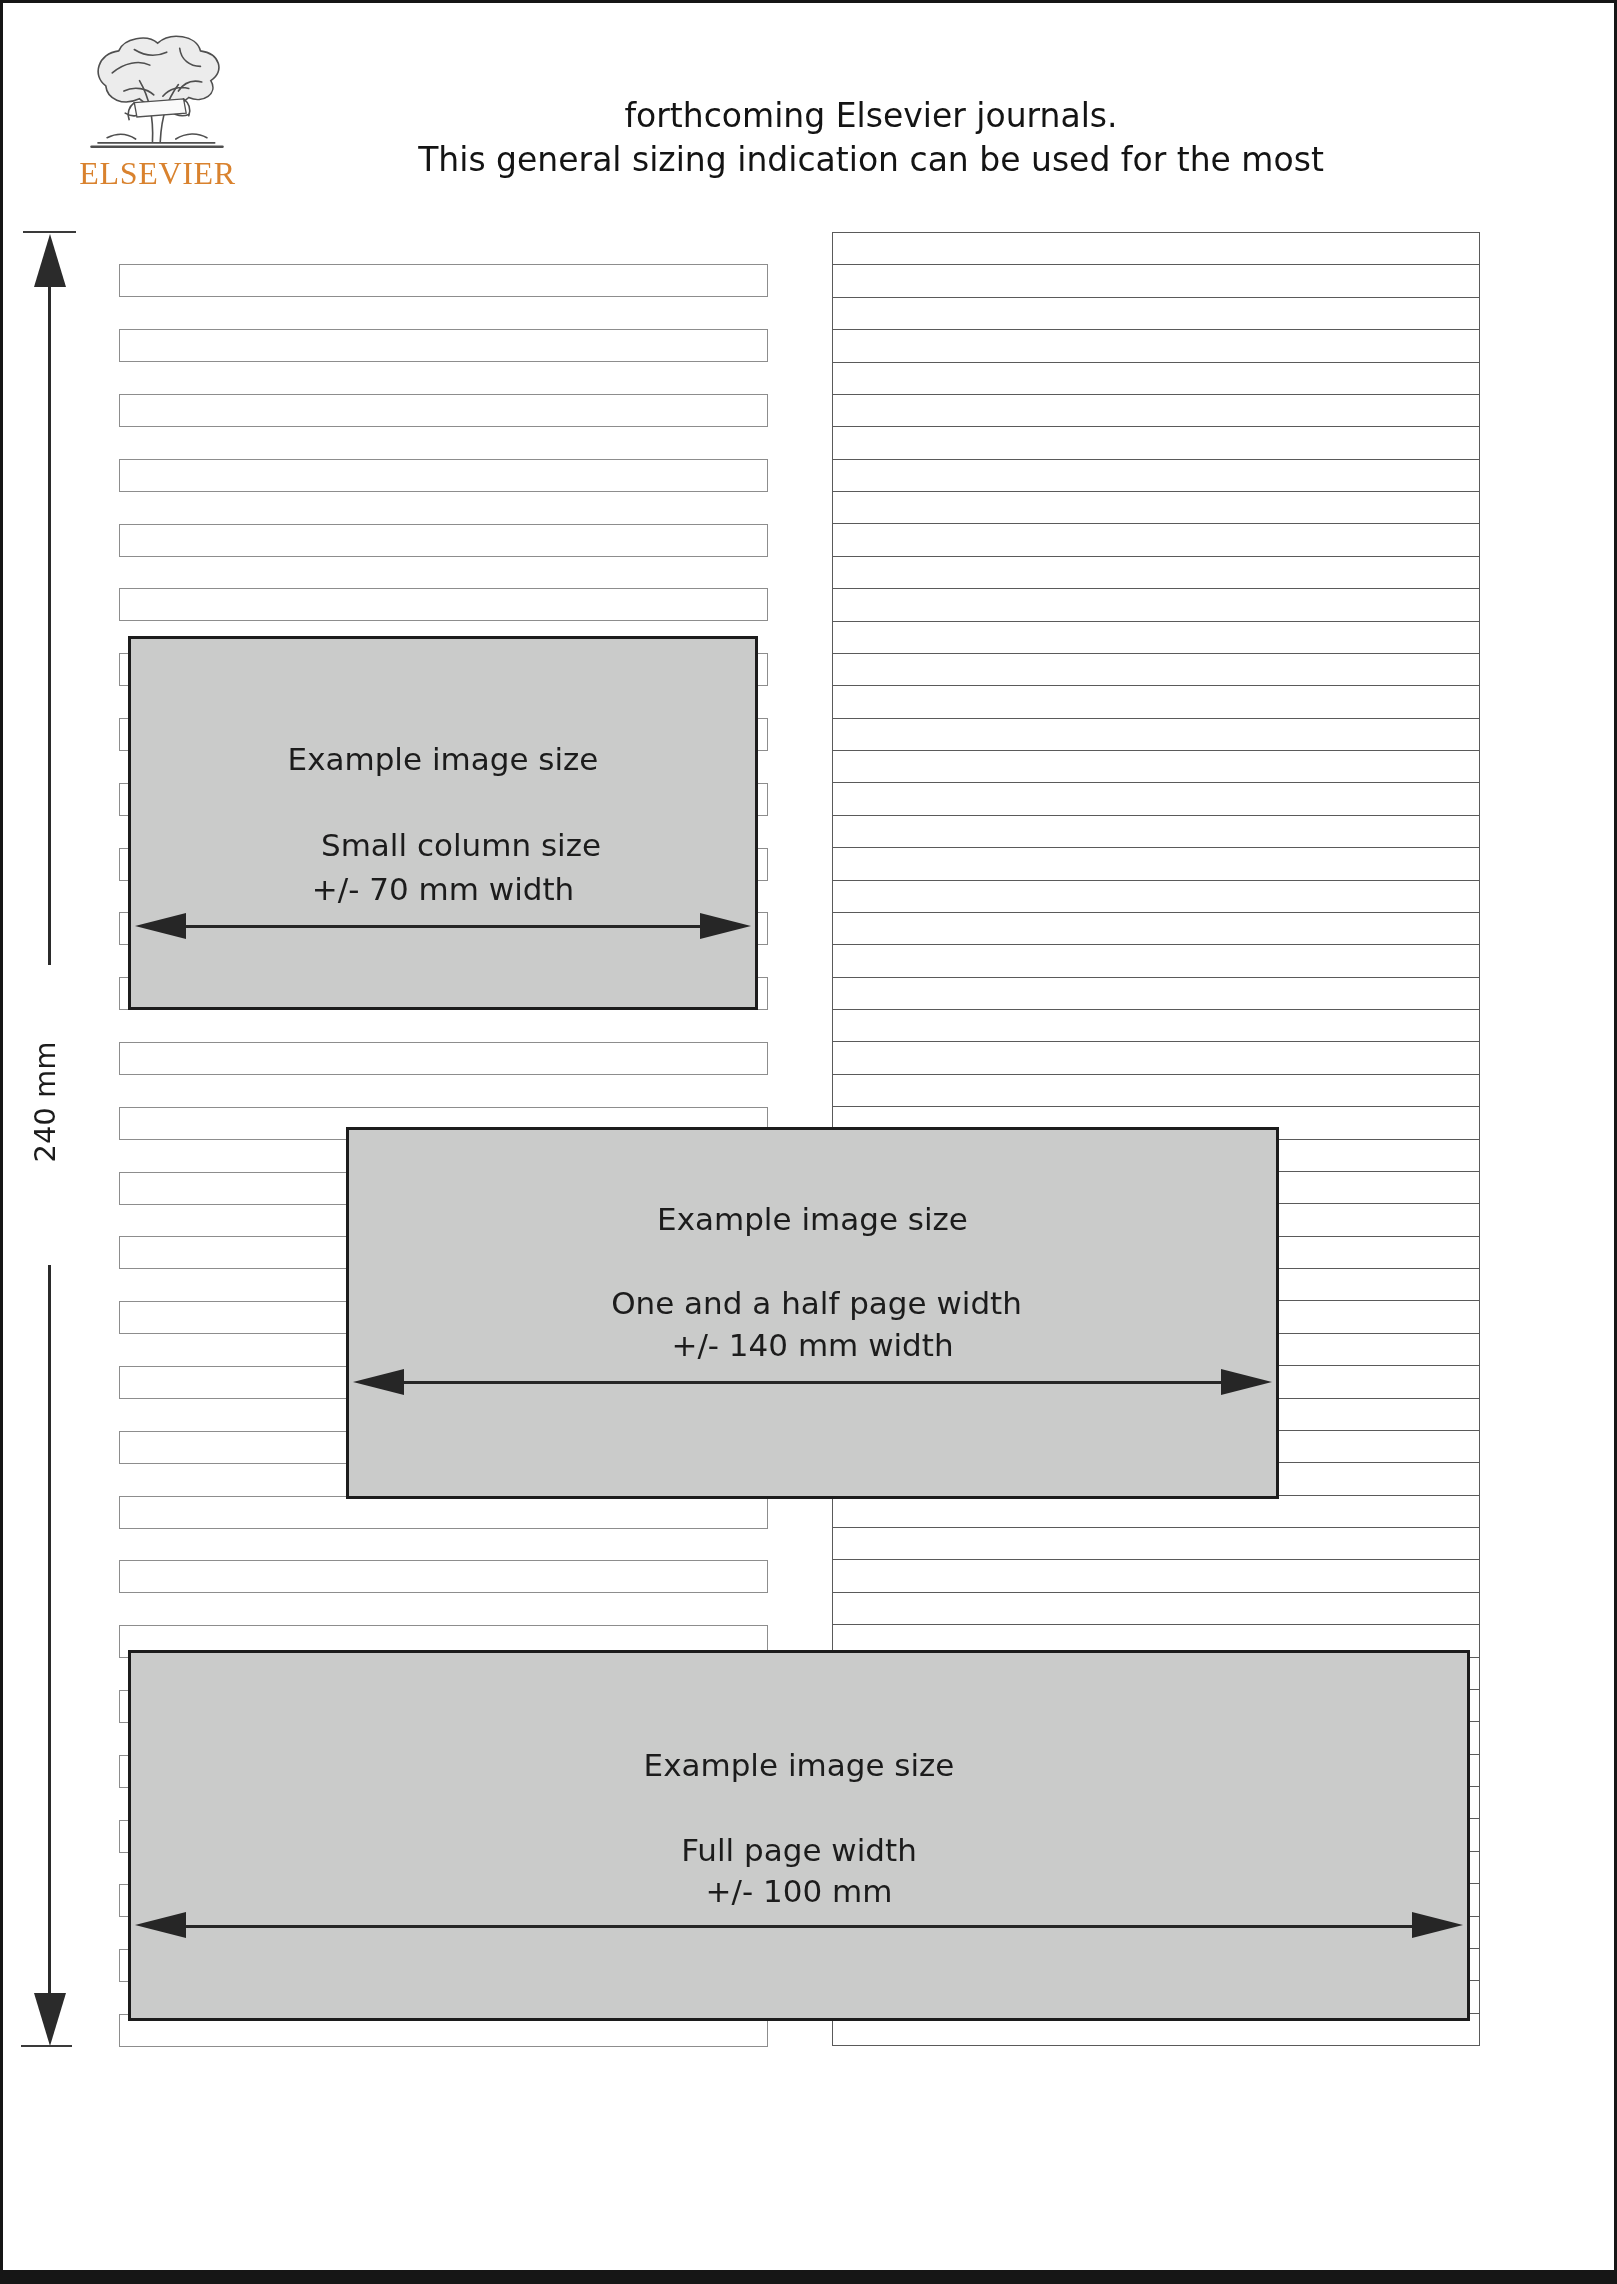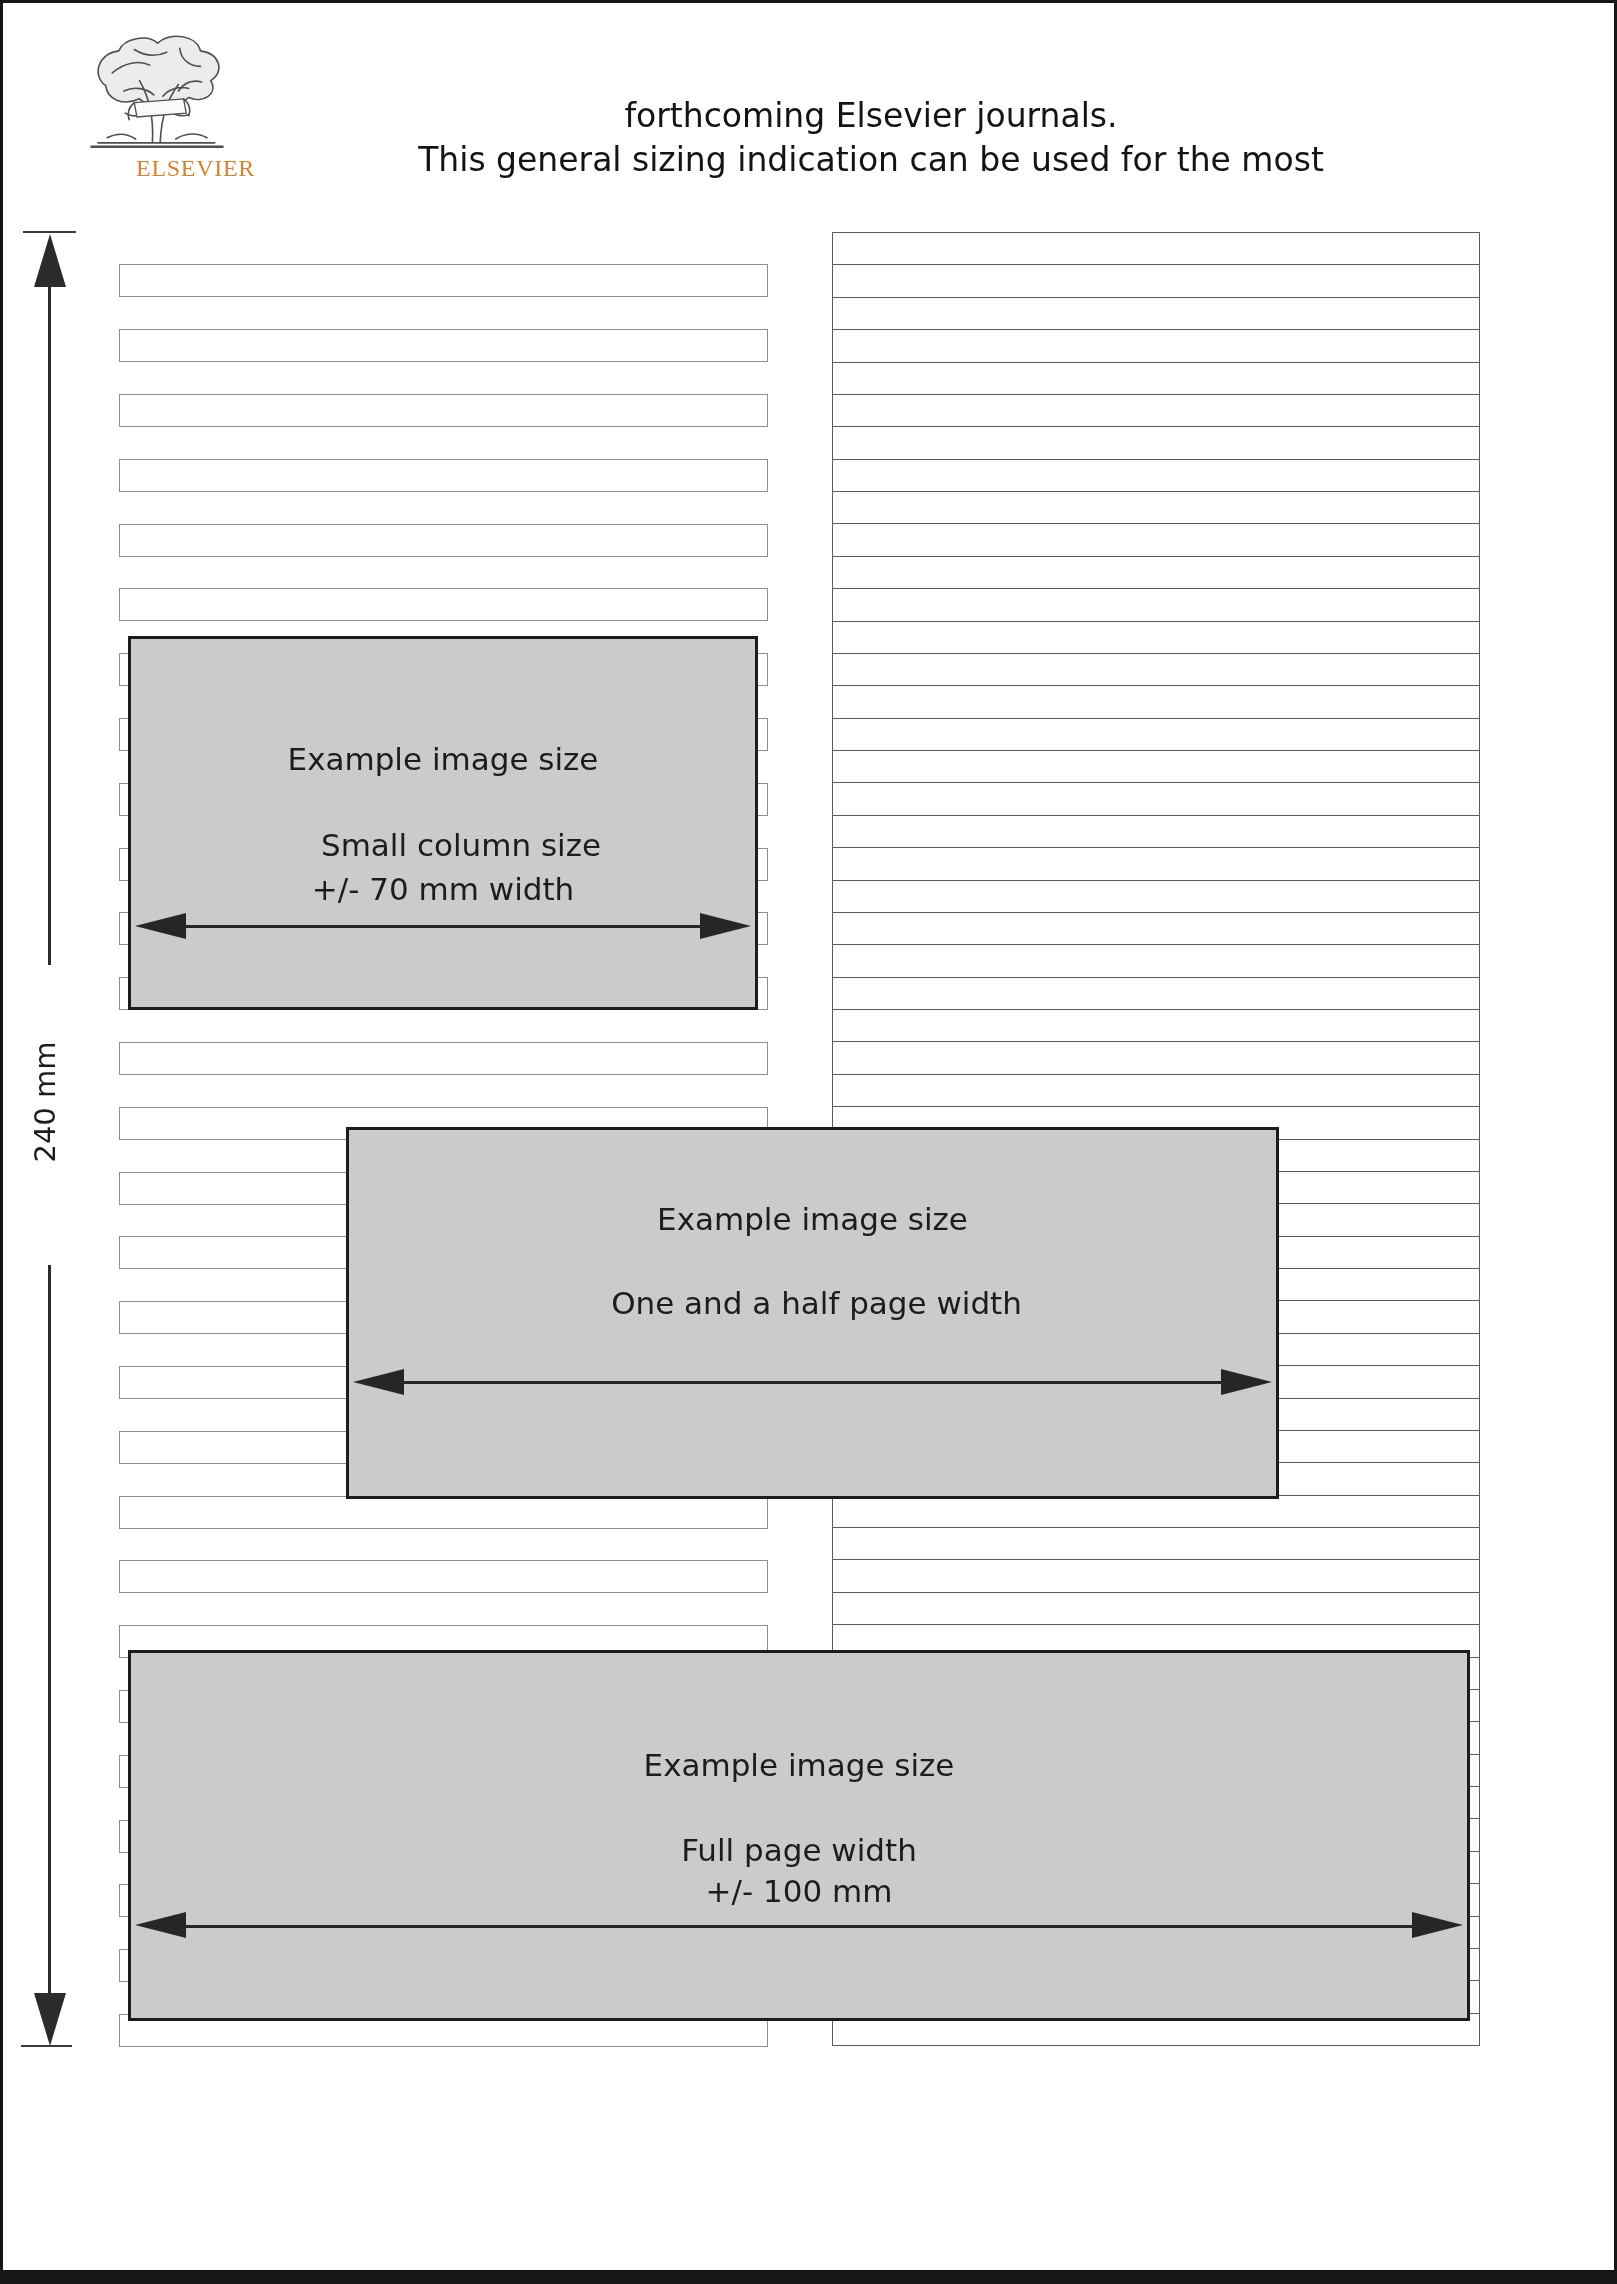--- a/index.html
+++ b/index.html
@@ -16,23 +16,23 @@
   .bottom-bar{
     position:absolute;left:-3.3px;right:-3.3px;bottom:-3.3px;height:14.3px;
     background:#161616;
   }
 
   
   .logo{position:absolute;left:57px;top:31px;width:195px;height:159px;}
   .logo svg{position:absolute;left:11.7px;top:0;}
   .wordmark{
     position:absolute;left:0;right:0;top:121px;
-    text-align:right;
+    text-align:center;
     font-family:"Liberation Serif", serif;
-    font-size:24px;letter-spacing:0.7px;
+    font-size:32px;letter-spacing:0.7px;
     color:var(--elsevier-orange,#D9822E);
   }
   .title{
     position:absolute;left:247px;top:91px;width:1242px;
     text-align:center;font-size:33px;line-height:44px;color:#141414;
   }
 
   
   .row{
     position:absolute;background:#ffffff;box-sizing:border-box;
@@ -205,20 +205,21 @@
     <div class="bline" style="top:184px;padding-left:36px;">Small column size</div>
     <div class="bline" style="top:228px;">+/- 70 mm width</div>
     <div class="harrow-line" style="top:286px;"></div>
     <div class="hhead left" style="top:274px;"></div>
     <div class="hhead right" style="top:274px;"></div>
   </div>
 
   <div class="gbox" style="left:343px;top:1124px;width:933px;height:372px;">
     <div class="bline" style="top:67px;">Example image size</div>
     <div class="bline" style="top:151px;margin-left:8px;">One and a half page width</div>
+    <div class="bline" style="top:193px;">+/- 140 mm width</div>
     <div class="harrow-line" style="top:251px;"></div>
     <div class="hhead left" style="top:239px;"></div>
     <div class="hhead right" style="top:239px;"></div>
   </div>
 
   <div class="gbox" style="left:125px;top:1647px;width:1342px;height:371px;">
     <div class="bline" style="top:90px;">Example image size</div>
     <div class="bline" style="top:175px;">Full page width</div>
     <div class="bline" style="top:216px;">+/- 100 mm</div>
     <div class="harrow-line" style="top:272px;"></div>

